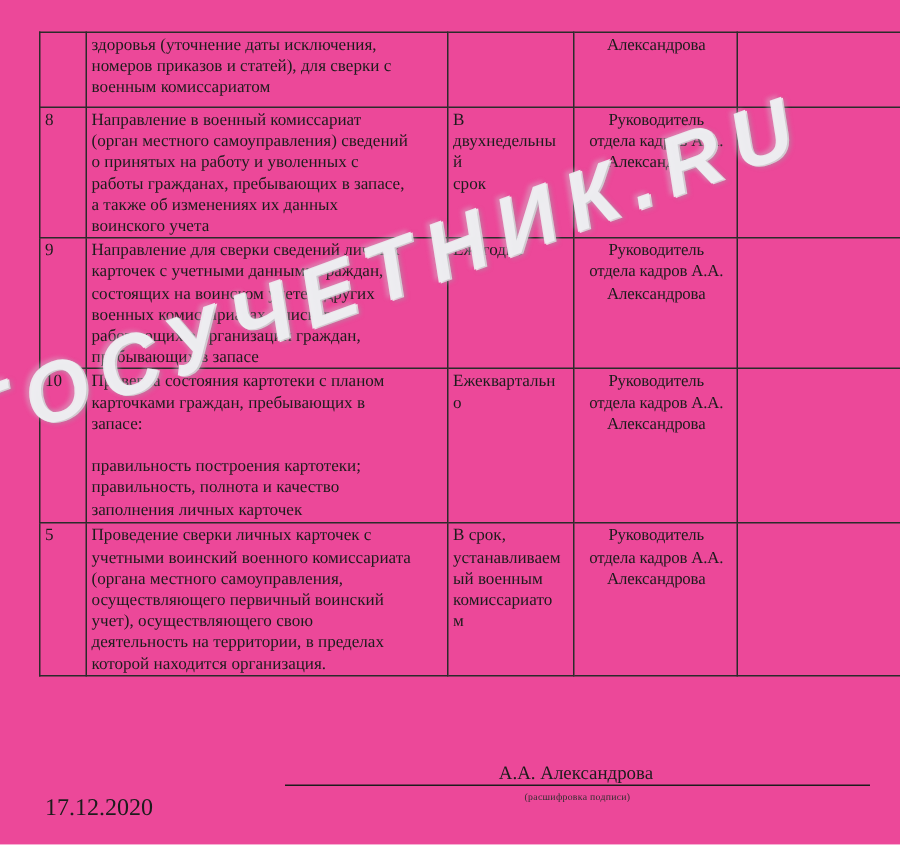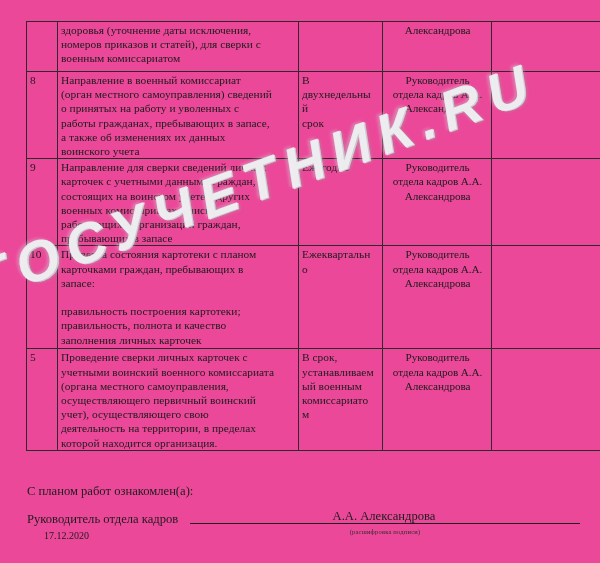--- a/index.html
+++ b/index.html
@@ -100,22 +100,22 @@
     left: 190px;
     width: 390px;
     text-align: center;
     font-size: 6.5px;
     color: #2e2e2e;
     letter-spacing: 0.2px;
   }
   .doc-date {
     position: absolute;
     top: 530px;
-    left: 44px;
-    font-size: 10px;
+    left: 30px;
+    font-size: 16px;
   }
 </style>
 </head>
 <body>
 
 <div class="page">
 
   <table class="plan-table">
     <tbody id="table-body">
         <tr>
@@ -191,23 +191,21 @@
           <td class="col-responsible">Руководитель
 отдела кадров А.А.
 Александрова</td>
           <td class="col-note"></td>
         </tr>
       </tbody>
   </table>
 
   <div class="watermark">ГОСУЧЕТНИК.RU</div>
 
-  <div class="ack">С планом работ ознакомлен(а):</div>
-
-  <div class="sig-label">Руководитель отдела кадров</div>
+
 
   <div class="sig-line">
     <span class="sig-name">А.А. Александрова</span>
   </div>
 
   <div class="sig-caption">(расшифровка подписи)</div>
 
   <div class="doc-date">17.12.2020</div>
 
 </div>

